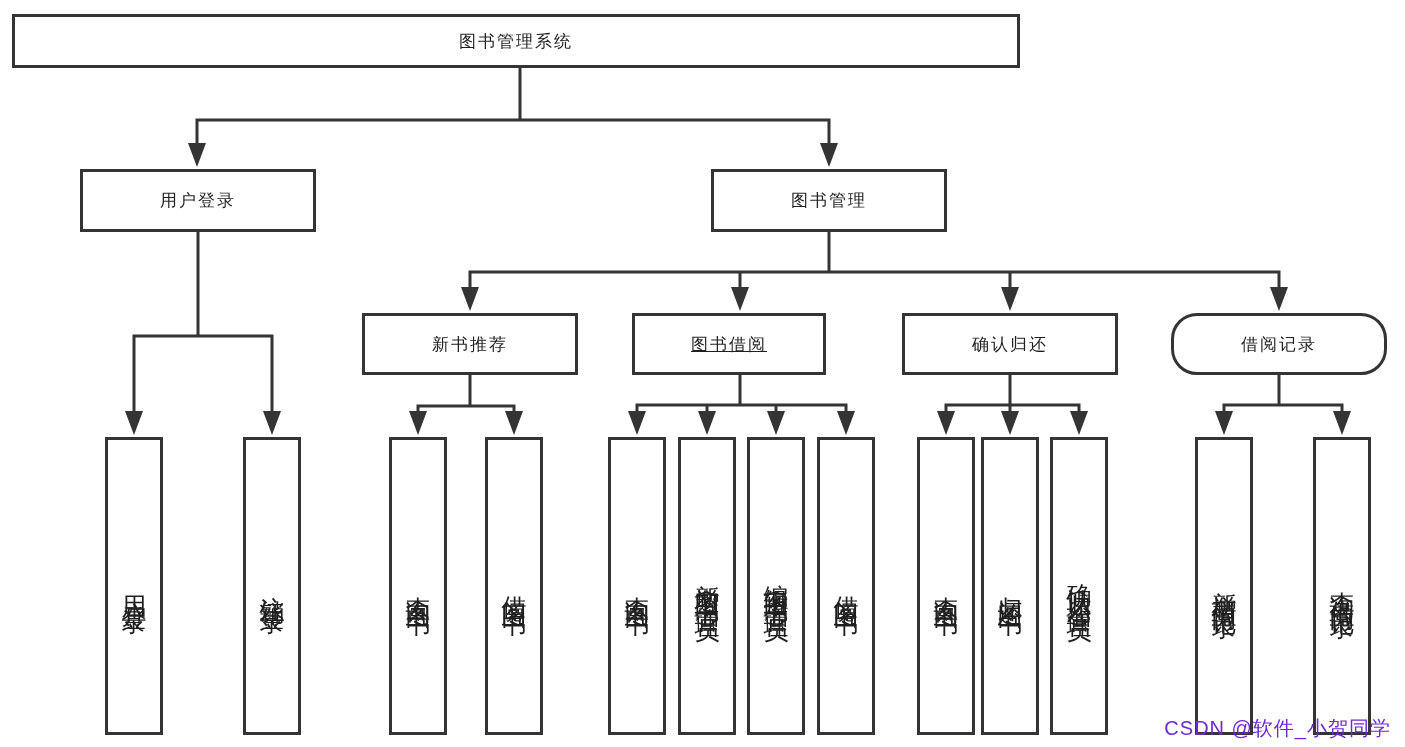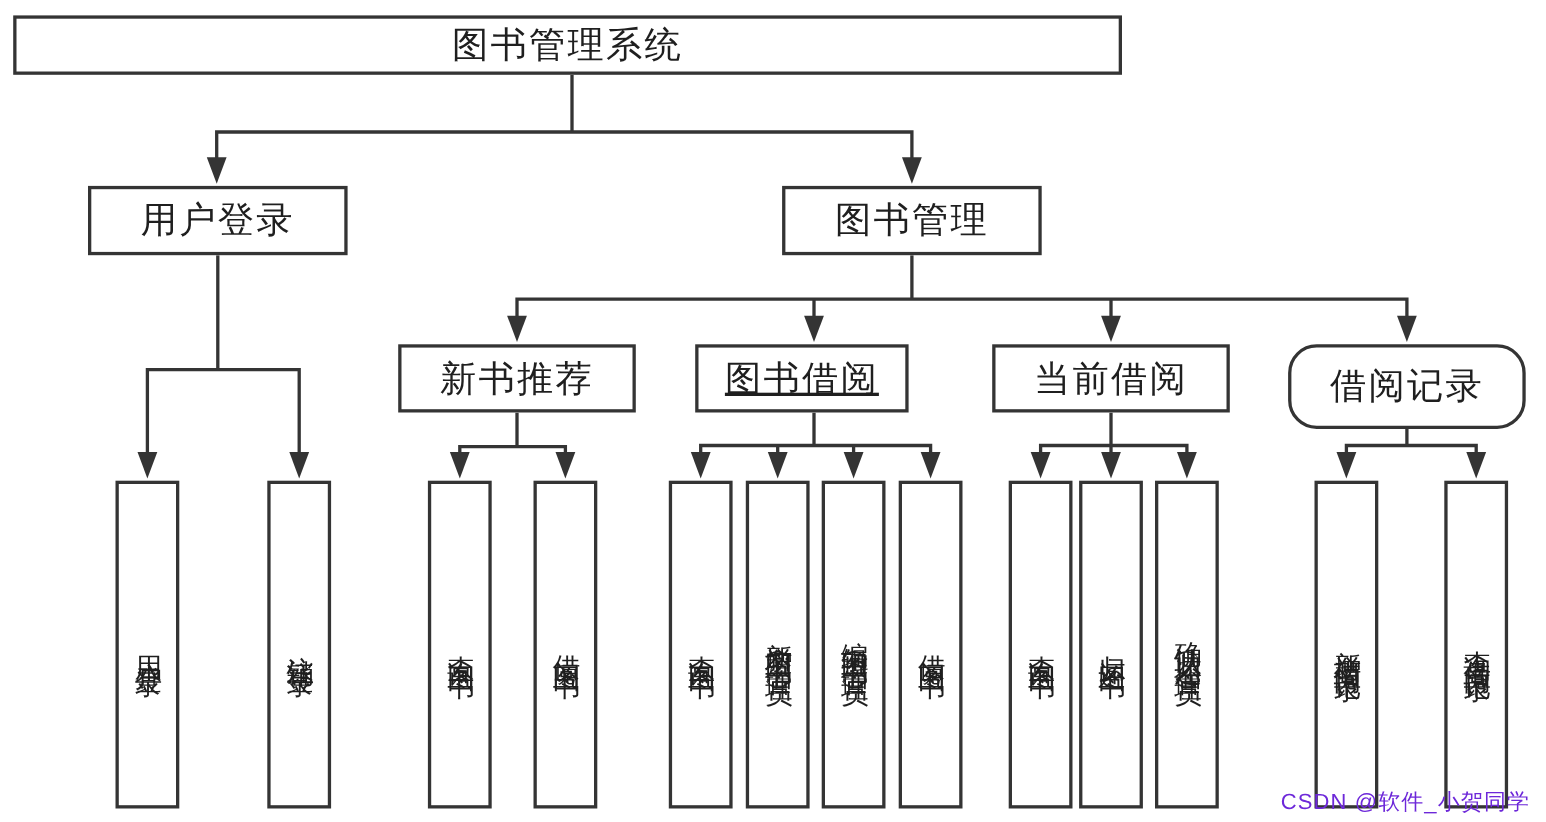--- a/index.html
+++ b/index.html
@@ -6,21 +6,21 @@
   #canvas {
     position:relative; width:1405px; height:747px; background:#ffffff;
     overflow:hidden;
     font-family:"Liberation Sans","DejaVu Sans",sans-serif;
   }
   #connectors { position:absolute; left:0; top:0; width:1405px; height:747px; }
   .box {
     position:absolute; box-sizing:border-box;
     border:3px solid #343434; background:#ffffff;
     display:flex; align-items:center; justify-content:center;
-    font-size:33px; letter-spacing:2px; color:#1f1f1f;
+    font-size:17px; letter-spacing:2px; color:#1f1f1f;
     white-space:nowrap;
   }
   .vbox {
     position:absolute; box-sizing:border-box;
     border:3px solid #343434; background:#ffffff;
     display:flex; align-items:center; justify-content:center;
     font-size:25px; color:#1f1f1f;
   }
   .vbox span {
     writing-mode:vertical-rl; text-orientation:mixed;
@@ -87,23 +87,23 @@
     <span>新书推荐</span>
   </div>
 
   <div class="box" style="left:711px; top:169px; width:236px; height:63px;">
     <span>图书管理</span>
   </div>
   <div class="box" style="left:632px; top:313px; width:194px; height:62px;text-decoration:underline;">
     <span>图书借阅</span>
   </div>
   <div class="box" style="left:902px; top:313px; width:216px; height:62px;">
-    <span>当前借阅</span>
+    <span>确认归还</span>
   </div>
-  <div class="box" style="left:1171px; top:313px; width:216px; height:77px;border-radius:26px;">
+  <div class="box" style="left:1171px; top:313px; width:216px; height:62px;border-radius:26px;">
     <span>借阅记录</span>
   </div>
 
   <div class="vbox" style="left:105px; top:437px; width:58px; height:298px;">
     <span>用户登录</span>
   </div>
   <div class="vbox" style="left:243px; top:437px; width:58px; height:298px;">
     <span>注销登录</span>
   </div>
 

